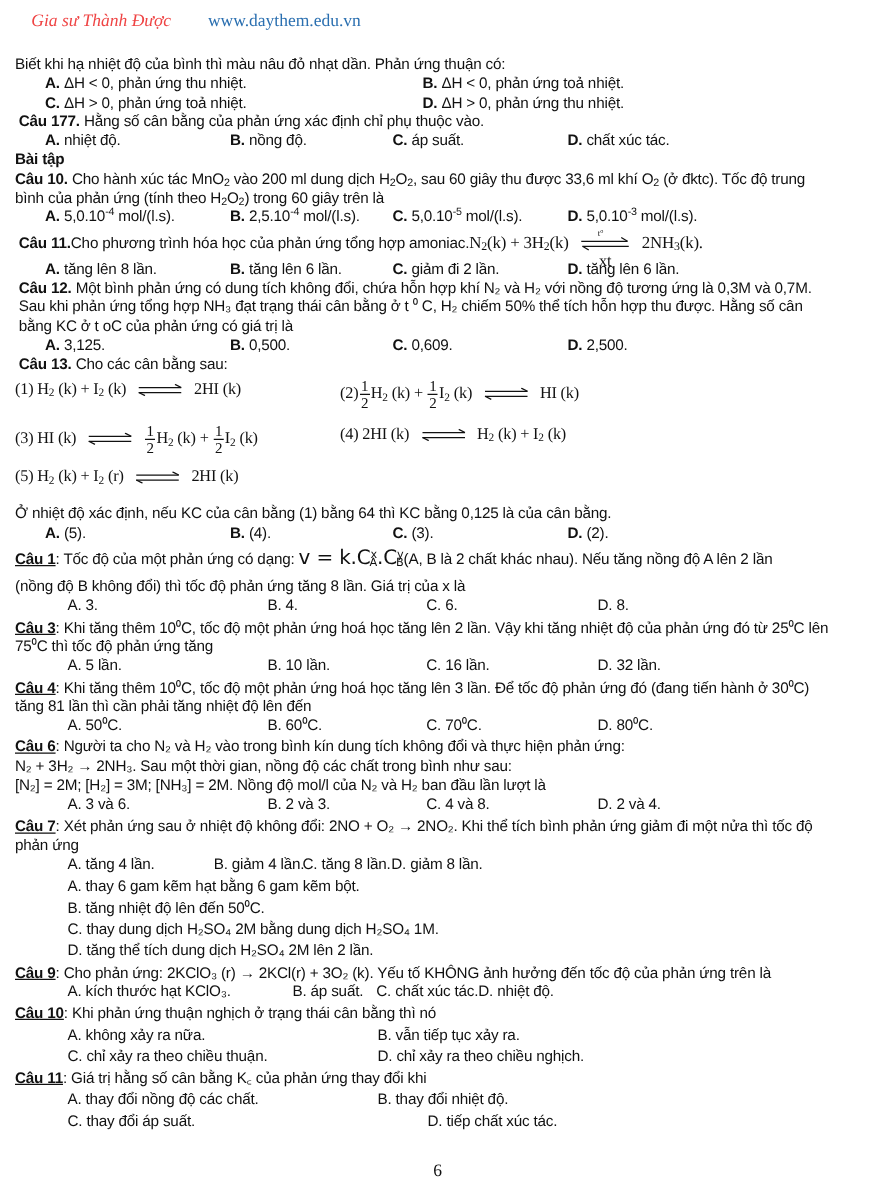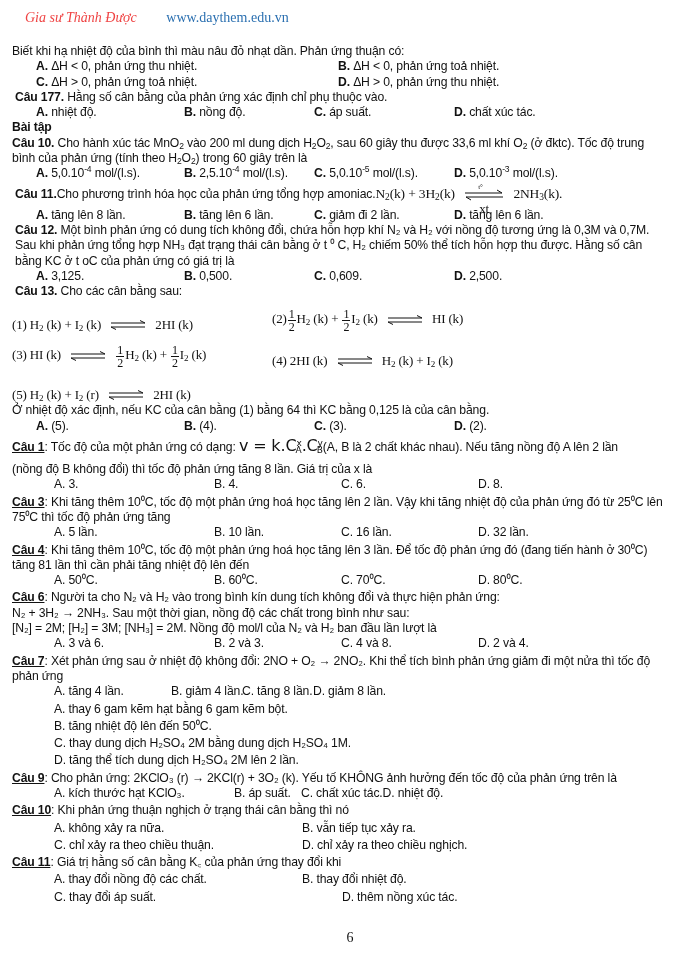--- a/index.html
+++ b/index.html
@@ -15,21 +15,21 @@
   .indent2 { padding-left: 42px; }
   .opts { display: flex; white-space: nowrap; }
   .opts > span { display: inline-block; }
   .c4 > span:nth-child(1) { width: 160px; }
   .c4 > span:nth-child(2) { width: 127px; }
   .c4 > span:nth-child(3) { width: 137px; }
   .c2 > span:nth-child(1) { width: 262px; }
   .b { font-weight: bold; }
   .u { font-weight: bold; text-decoration: underline; }
   .math { font-family: "Liberation Serif", serif; font-size: 13.5px; }
-  .eq-row { display: flex; align-items: flex-end; height: 30px; font-family: "Liberation Serif", serif; font-size: 13px; white-space: nowrap; }
+  .eq-row { display: flex; align-items: flex-start; height: 30px; font-family: "Liberation Serif", serif; font-size: 13px; white-space: nowrap; }
   .eq-row .left { width: 260px; }
   .frac { display: inline-flex; flex-direction: column; align-items: center; vertical-align: middle; font-size: 12px; line-height: 12px; margin: 0 1px; }
   .frac .n { border-bottom: 1px solid #111; padding: 0 1px; }
   .arrow-eq { display: inline-block; vertical-align: middle; margin: 0 6px; }
   sub { font-size: 70%; vertical-align: -2px; line-height: 0; }
   sup { font-size: 70%; vertical-align: 5px; line-height: 0; }
   .rate-formula { font-family: "DejaVu Sans", sans-serif; font-size: 16px; }
   .footer { position: absolute; top: 930px; left: 0; width: 700px; text-align: center; font-family: "Liberation Serif", serif; font-size: 14px; }
 </style>
 </head>
@@ -278,19 +278,19 @@
 
     <div class="line" style="margin-top:2px">
       <span class="u">Câu 11</span><span>: Giá trị hằng số cân bằng K꜀ của phản ứng thay đổi khi</span>
     </div>
     <div class="opts indent2" style="margin-top:2px">
       <span style="width:248px">A. thay đổi nồng độ các chất.</span>
       <span>B. thay đổi nhiệt độ.</span>
     </div>
     <div class="opts indent2" style="margin-top:2px">
       <span style="width:288px">C. thay đổi áp suất.</span>
-      <span>D. thêm nồng xúc tác.</span>
+      <span>D. tiếp chất xúc tác.</span>
     </div>
 
   </div>
 
   <div class="footer">6</div>
 </div>
 
 </body></html>

